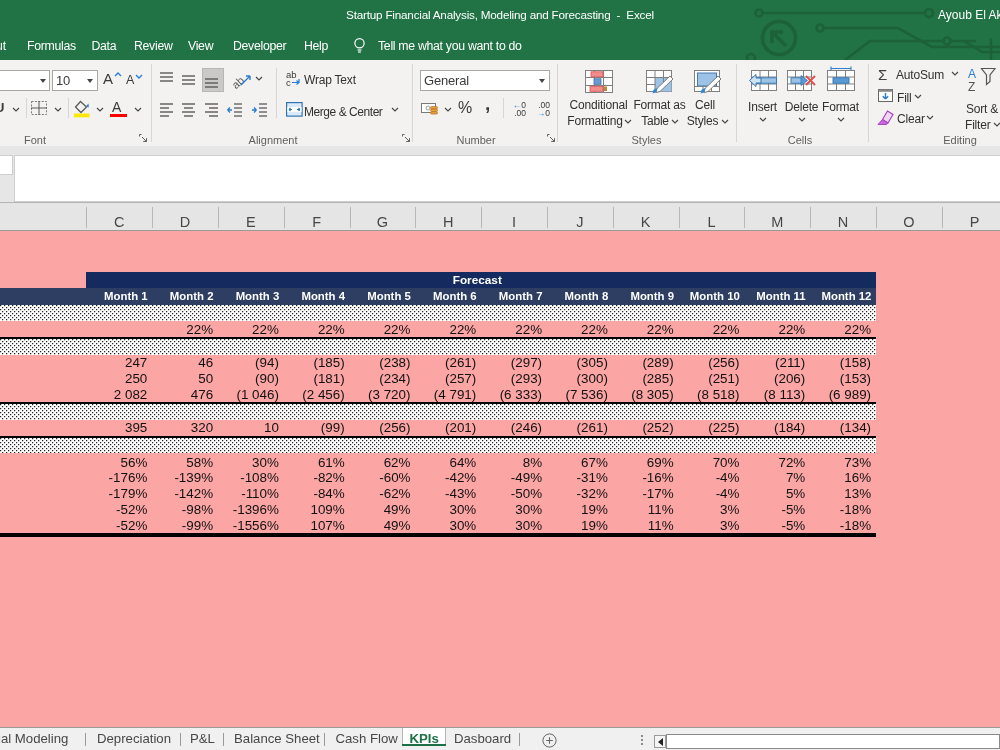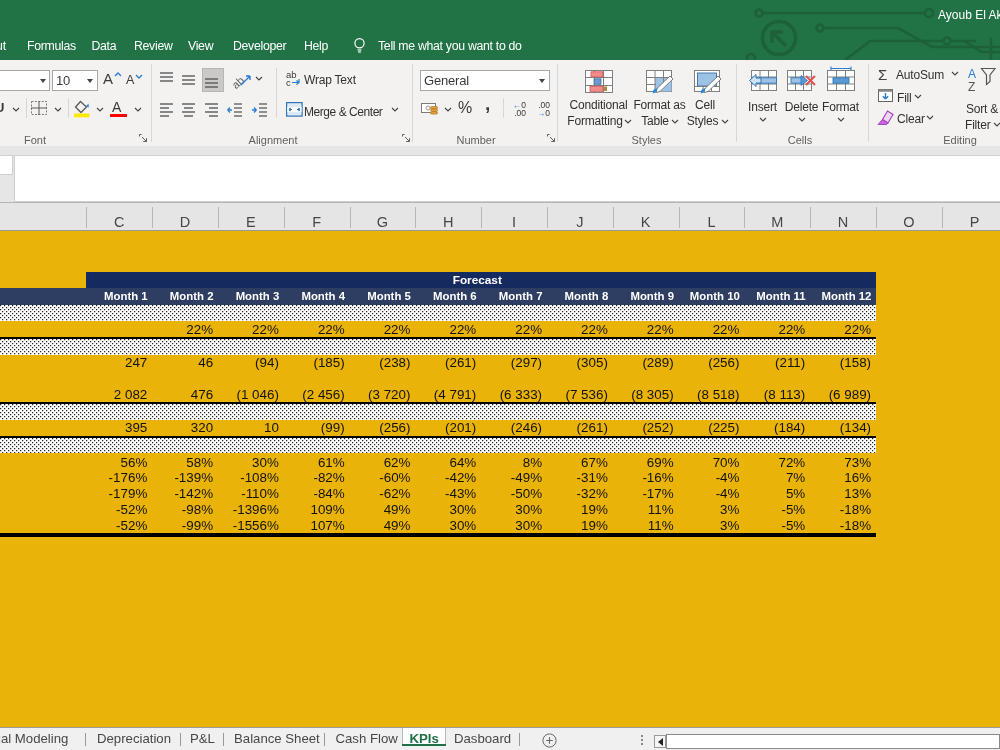--- a/index.html
+++ b/index.html
@@ -21,21 +21,21 @@
   .launch{position:absolute;width:9px;height:9px;}
   
   #fxstrip{left:0;top:146px;width:1000px;height:57px;background:#e6e6e6;}
   #namebox{left:-30px;top:9px;width:41px;height:18px;background:#fff;border:1px solid #d0cecc;}
   #fbar{left:14px;top:9px;width:990px;height:47px;background:#fff;border:1px solid #d0cecc;box-sizing:border-box;}
   
   #colhead{left:0;top:202px;width:1000px;height:29px;background:#e5e5e5;border-top:1.3px solid #b5b5b5;border-bottom:1.3px solid #999;box-sizing:border-box;}
   .cl{position:absolute;top:10.5px;font-size:14.5px;color:#474747;transform:translateX(-50%);}
   .ctick{position:absolute;top:4px;width:1px;height:21px;background:#b7b7b7;}
   
-  #sheet{left:0;top:231px;width:1000px;height:496px;background:#eab308;}
+  #sheet{left:0;top:231px;width:1000px;height:496px;background:#fca5a5;}
   .bline{position:absolute;left:0;width:876px;background:#000;}
   .drow{position:absolute;left:86px;width:790px;height:16px;white-space:nowrap;font-size:13.4px;color:#111;}
   .drow span{display:inline-block;width:65.8px;text-align:right;box-sizing:border-box;padding-right:4.5px;vertical-align:top;}
   
   #tabbar{left:0;top:727px;width:1000px;height:23px;background:#f0f0f0;border-top:1.4px solid #9a9a9a;box-sizing:border-box;}
   .stab{position:absolute;top:3.4px;font-size:13.2px;color:#474747;white-space:nowrap;}
 </style>
 </head>
 <body>
 <div class="abs" id="titlebar">
@@ -47,20 +47,21 @@
     <polyline points="204,28 278,28 312,47 380,47"></polyline>
     <circle cx="159" cy="38" r="16.5" stroke-width="3.6"></circle>
     <path d="M166 46 L153 33 M152 43 L152 32 L163 32" stroke-width="3.6"></path>
     <circle cx="131" cy="58" r="4"></circle>
     <polyline points="225,60 250,41 322,41"></polyline>
     <circle cx="327" cy="41" r="3.5"></circle>
     <polyline points="331,41 356,41"></polyline>
     <polyline points="344,41 362,52 380,52"></polyline>
     <line x1="371" y1="38" x2="371" y2="60"></line>
   </svg>
+  <div class="abs" id="title">Startup Financial Analysis, Modeling and Forecasting&nbsp; -&nbsp; Excel</div>
   <div class="abs" id="user">Ayoub El Akkaoui</div>
   <div class="abs rtab" style="left:-60px">Page Layout</div>
   <div class="abs rtab" style="left:27px">Formulas</div>
   <div class="abs rtab" style="left:91.5px">Data</div>
   <div class="abs rtab" style="left:134px">Review</div>
   <div class="abs rtab" style="left:188px">View</div>
   <div class="abs rtab" style="left:233px">Developer</div>
   <div class="abs rtab" style="left:304px">Help</div>
   <svg class="abs" style="left:352px;top:37px" width="15" height="18" viewBox="0 0 15 18" fill="none" stroke="#fff" stroke-width="1.2">
     <circle cx="7.5" cy="6.3" r="4.6"></circle>
@@ -385,20 +386,21 @@
   <div class="abs drow" style="left:0;top:57px;width:876.2px;height:16.5px;background:#2e3d62;color:#fff;font-weight:bold;font-size:11.4px;line-height:16.5px"><span style="width:86.4px"></span><span>Month 1</span><span>Month 2</span><span>Month 3</span><span>Month 4</span><span>Month 5</span><span>Month 6</span><span>Month 7</span><span>Month 8</span><span>Month 9</span><span>Month 10</span><span>Month 11</span><span>Month 12</span></div>
   <svg class="abs" style="left:0;top:73.5px" width="876.2" height="16.9">
       <rect width="100%" height="100%" fill="url(#dotp)"></rect>
     </svg>
   <div class="drow" style="top:91px;line-height:16px"><span></span><span>22%</span><span>22%</span><span>22%</span><span>22%</span><span>22%</span><span>22%</span><span>22%</span><span>22%</span><span>22%</span><span>22%</span><span>22%</span></div>
   <div class="bline" style="top:106.2px;height:1.8px"></div>
   <svg class="abs" style="left:0;top:108px" width="876.2" height="16">
       <rect width="100%" height="100%" fill="url(#dotp)"></rect>
     </svg>
   <div class="drow" style="top:124px;line-height:16px"><span>247</span><span>46</span><span>(94)</span><span>(185)</span><span>(238)</span><span>(261)</span><span>(297)</span><span>(305)</span><span>(289)</span><span>(256)</span><span>(211)</span><span>(158)</span></div>
+  <div class="drow" style="top:140px;line-height:16px"><span>250</span><span>50</span><span>(90)</span><span>(181)</span><span>(234)</span><span>(257)</span><span>(293)</span><span>(300)</span><span>(285)</span><span>(251)</span><span>(206)</span><span>(153)</span></div>
   <div class="drow" style="top:156px;line-height:15.3px"><span>2 082</span><span>476</span><span>(1 046)</span><span>(2 456)</span><span>(3 720)</span><span>(4 791)</span><span>(6 333)</span><span>(7 536)</span><span>(8 305)</span><span>(8 518)</span><span>(8 113)</span><span>(6 989)</span></div>
   <div class="bline" style="top:171.3px;height:1.8px"></div>
   <svg class="abs" style="left:0;top:173.1px" width="876.2" height="16.2">
       <rect width="100%" height="100%" fill="url(#dotp)"></rect>
     </svg>
   <div class="drow" style="top:189.3px;line-height:15.5px"><span>395</span><span>320</span><span>10</span><span>(99)</span><span>(256)</span><span>(201)</span><span>(246)</span><span>(261)</span><span>(252)</span><span>(225)</span><span>(184)</span><span>(134)</span></div>
   <div class="bline" style="top:204.8px;height:1.8px"></div>
   <svg class="abs" style="left:0;top:206.6px" width="876.2" height="15.7">
       <rect width="100%" height="100%" fill="url(#dotp)"></rect>
     </svg>

